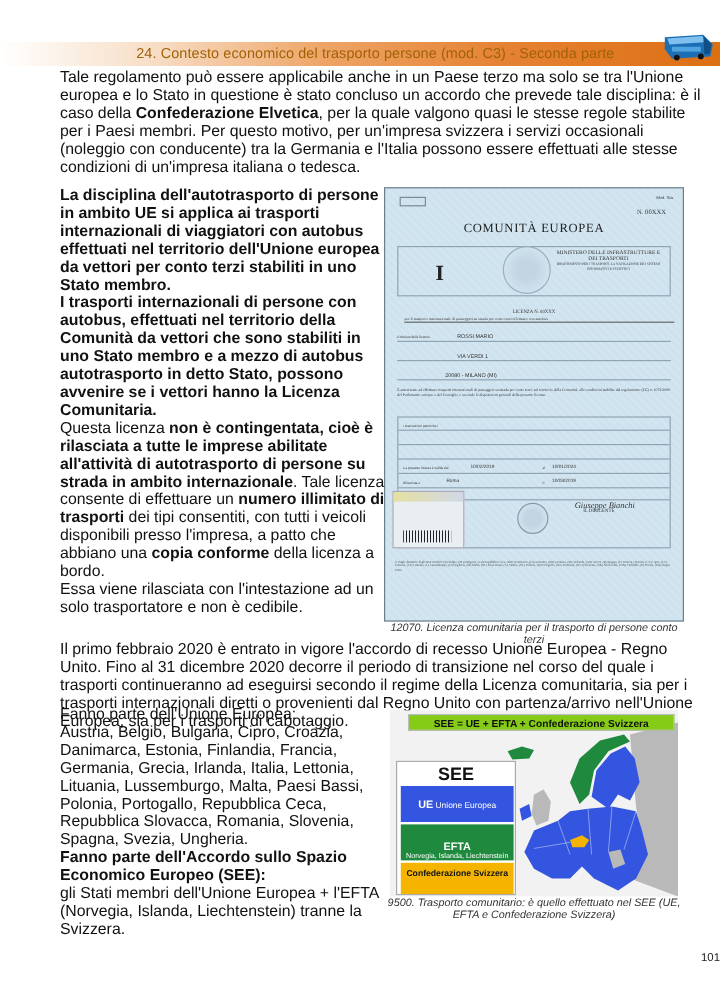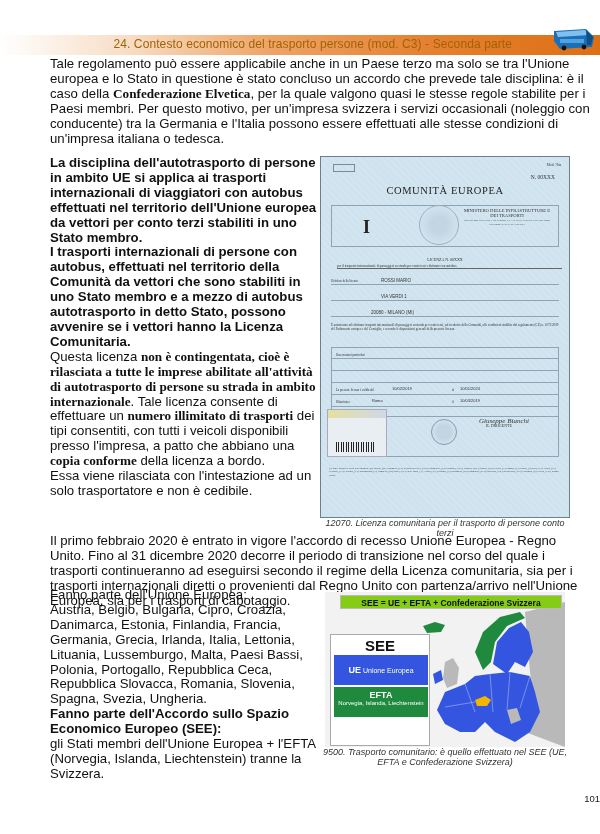--- a/index.html
+++ b/index.html
@@ -10,21 +10,21 @@
     position: absolute; left: 0; top: 35px; width: 600px; height: 20px;
     background: linear-gradient(to right, #ffffff 0%, #f7dcc3 22%, #eea466 45%, #e58233 70%, #dd6f13 100%);
   }
   .header-title {
     position: absolute; right: 88px; top: 37px; font-size: 12px; color: #a16207;
     white-space: nowrap; letter-spacing: 0.1px;
   }
   .bus-icon { position: absolute; left: 552px; top: 27px; width: 44px; height: 24px; }
 
   .para { position: absolute; font-size: 13.2px; line-height: 14.9px; color: #111; }
-  .para b { font-weight: bold; font-family: Liberation Serif, serif; }
+  .para b { font-weight: bold; }
   .bold-para { font-weight: bold; }
 
   .p-intro { left: 50px; top: 57px; width: 540px; }
   .p-left { left: 50px; top: 156px; width: 275px; }
   .p-brexit { left: 50px; top: 534px; width: 540px; }
   .p-eu { left: 50px; top: 588px; width: 275px; }
 
   
   .license {
     position: absolute; left: 320px; top: 156px; width: 250px; height: 362px;
@@ -66,21 +66,21 @@
   .cap2 { left: 320px; top: 747px; width: 250px; }
 
   
   .see-fig { position: absolute; left: 325px; top: 592px; width: 240px; height: 155px; background: #f2f2f2; overflow: hidden; }
   .see-header { position: absolute; left: 15px; top: 3px; width: 222px; height: 14px; background: #84cc16; border: 0.5px solid #bbb; font-size: 8.5px; font-weight: bold; text-align: center; line-height: 14px; color: #111; white-space: nowrap; }
   .see-map { position: absolute; left: 0; top: 0; width: 240px; height: 155px; }
   .see-panel { position: absolute; left: 5px; top: 42px; width: 100px; height: 112px; background: #fff; border: 0.5px solid #aaa; }
   .see-title { position: absolute; left: 0; width: 100%; top: 2px; text-align: center; font-size: 15px; font-weight: bold; color: #111; }
   .see-ue { position: absolute; left: 3px; width: 94px; top: 20px; height: 30px; background: #3355e0; color: #fff; font-size: 7px; text-align: center; line-height: 30px; }
   .see-ue b { font-size: 9px; }
-  .see-efta { position: absolute; left: 3px; width: 94px; top: 52px; height: 30px; background: #1f8a3d; color: #fff; font-size: 6px; text-align: center; line-height: 7px; padding-top: 3px; }
+  .see-efta { position: absolute; left: 3px; width: 94px; top: 52px; height: 30px; background: #1f8a3d; color: #fff; font-size: 6px; text-align: center; line-height: 7px; padding-top: 13px; }
   .see-efta b { font-size: 9px; line-height: 10px; }
   .see-ch { position: absolute; left: 3px; width: 94px; top: 84px; height: 26px; background: #f5b400; color: #111; font-size: 7.2px; font-weight: bold; text-align: center; line-height: 9px; padding-top: 4px; }
 
   .page-number { position: absolute; left: 0; width: 600px; top: 793px; text-align: right; font-size: 9.5px; color: #222; }
 </style>
 </head>
 <body>
 
 <div class="header-band"></div>
 <div class="header-title">24. Contesto economico del trasporto persone (mod. C3) - Seconda parte</div>
@@ -188,17 +188,18 @@
 
     <g stroke="#e6ecff" stroke-width="0.4" fill="none">
       <path d="M140,92 L150,120 M165,82 L168,120 M185,80 L182,118 M205,84 L195,116 M120,115 L150,110"></path>
     </g>
   </svg>
   <div class="see-header">SEE = UE + EFTA + Confederazione Svizzera</div>
   <div class="see-panel">
     <div class="see-title">SEE</div>
     <div class="see-ue"><b>UE</b> <span>Unione Europea</span></div>
     <div class="see-efta"><b>EFTA</b><br><span>Norvegia, Islanda, Liechtenstein</span></div>
+    <div class="see-ch">Confederazione Svizzera</div>
   </div>
 </div>
 <div class="caption cap2">9500. Trasporto comunitario: è quello effettuato nel SEE (UE, EFTA e Confederazione Svizzera)</div>
 
 <div class="page-number">101</div>
 
 </body></html>

